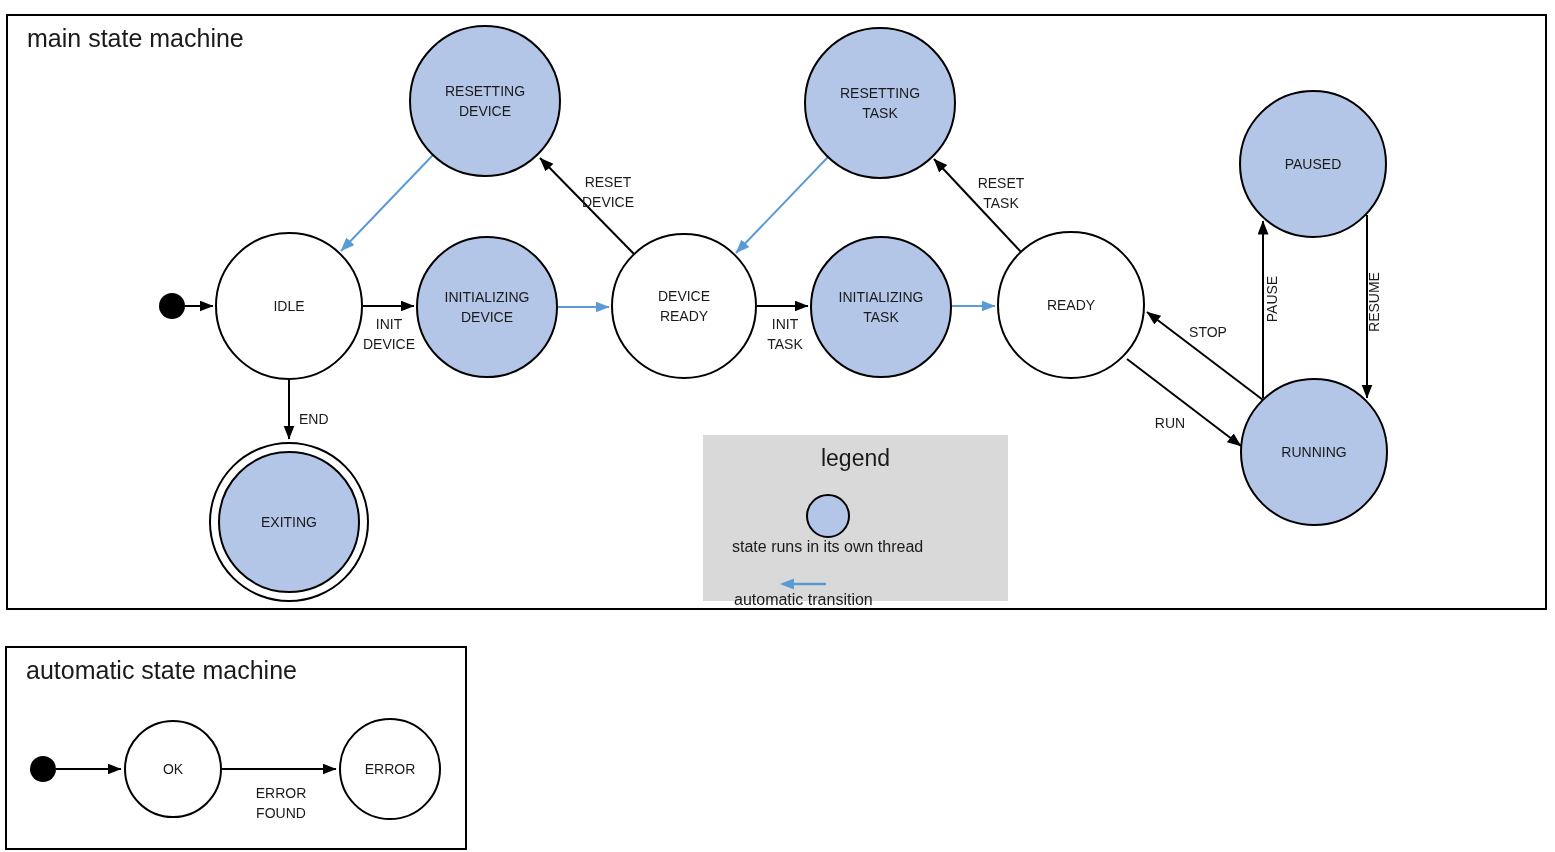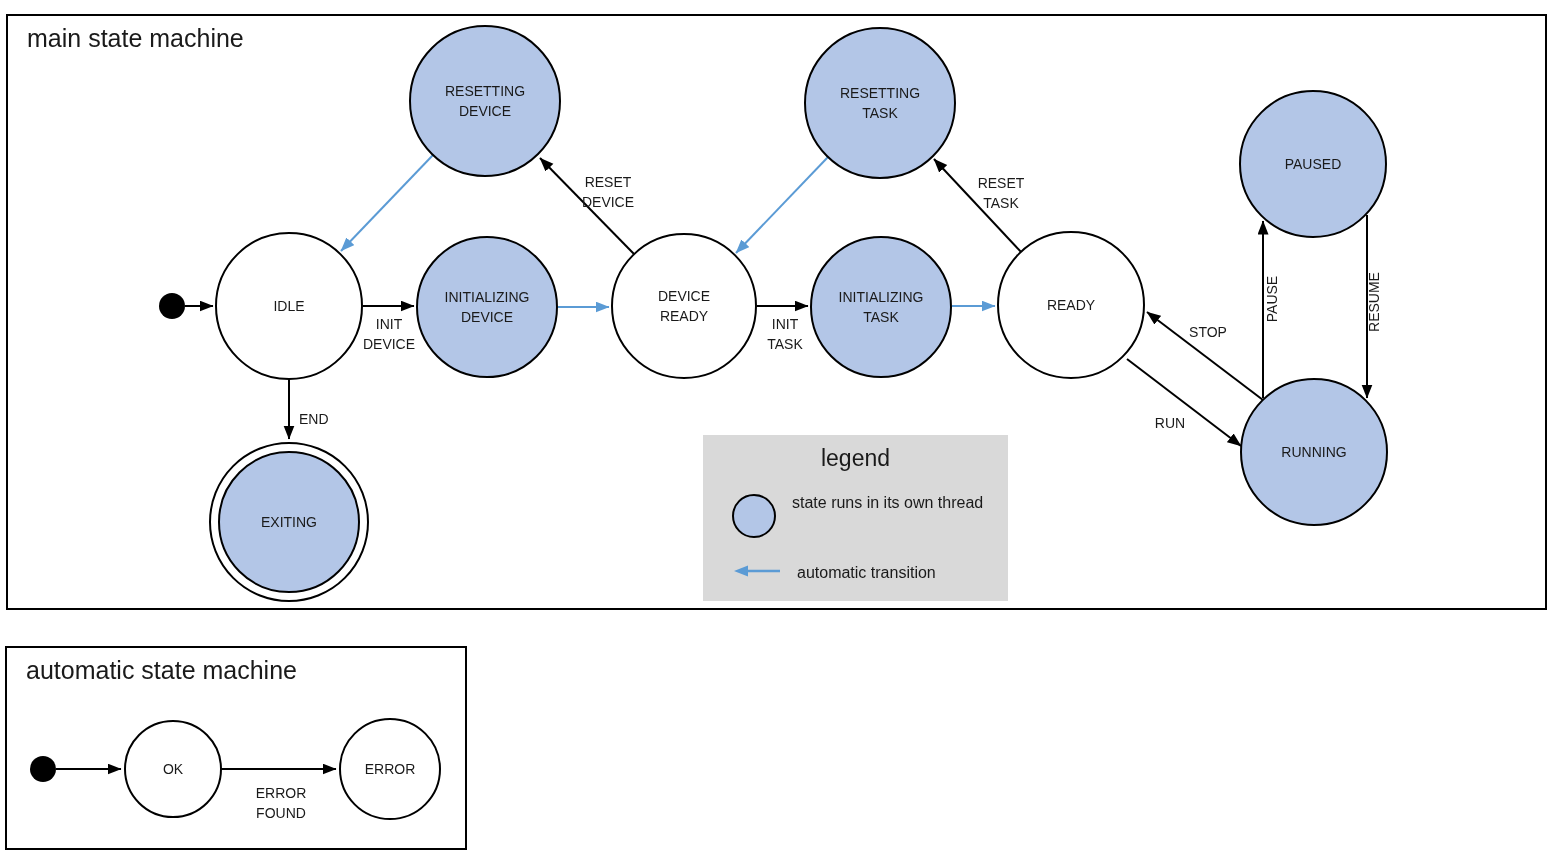--- a/index.html
+++ b/index.html
@@ -28,24 +28,24 @@
   #diagram{position:absolute;left:0;top:0;z-index:2;}
   .legend{
     position:absolute;left:703px;top:428px;width:305px;height:166px;
     z-index:1;
   }
   .legend-title{
     position:absolute;left:0;top:10px;width:100%;
     text-align:center;font-size:23px;font-weight:400;
   }
   .legend-row{
-    position:absolute;display:flex;gap:16px;
+    position:absolute;display:flex;align-items:center;flex-direction:column;
   }
   .legend-row-thread{left:29px;top:59px;}
-  .legend-row-auto{left:31px;top:129px;}
+  .legend-row-auto{left:31px;top:142px;}
   .legend-state-swatch{
     width:44px;height:44px;border-radius:50%;
     border:2.5px solid #000;box-sizing:border-box;
     flex:0 0 auto;
   }
   .legend-label{font-size:16px;font-weight:500;white-space:nowrap;}
   
   text{
     font-family:"Liberation Sans", sans-serif;
     font-weight:500;

